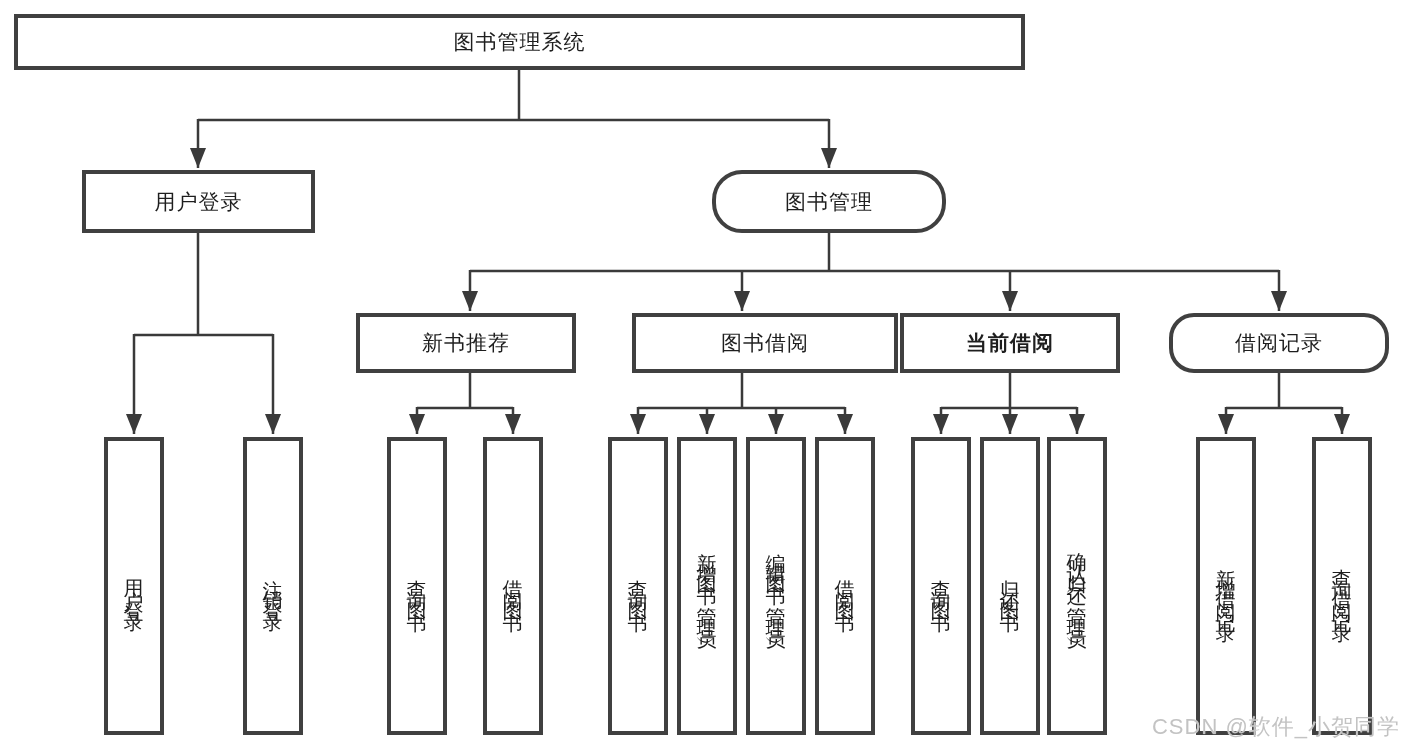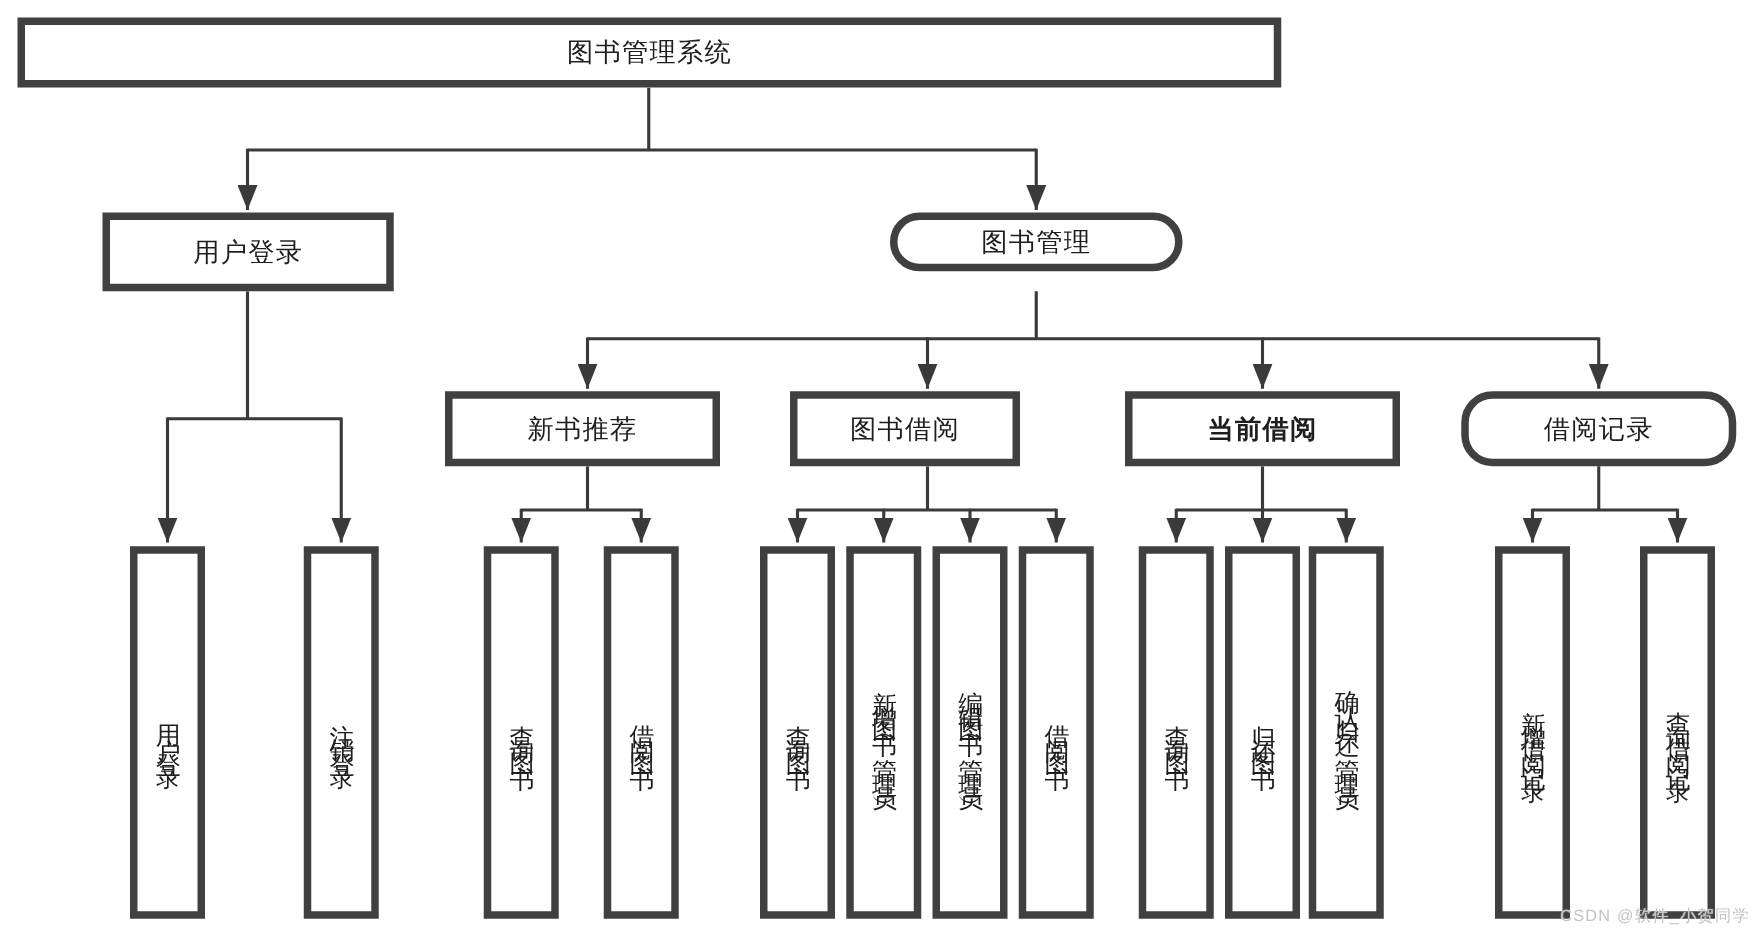--- a/index.html
+++ b/index.html
@@ -20,43 +20,43 @@
     left: 0;
     top: 0;
     width: 1405px;
     height: 747px;
     pointer-events: none;
   }
   .box {
     position: absolute;
     box-sizing: border-box;
     background: #ffffff;
-    border: 6px solid #404040;
+    border: 4px solid #404040;
     display: flex;
     align-items: center;
     justify-content: center;
     color: #1e1e1e;
     font-size: 21px;
     letter-spacing: 1px;
     white-space: nowrap;
   }
   .vbox {
     writing-mode: vertical-rl;
     text-orientation: mixed;
     font-size: 20px;
     letter-spacing: 11px;
     line-height: 1;
   }
   .root-box   { left: 14px;  top: 14px;  width: 1011px; height: 56px; }
 
   .b-user     { left: 82px;  top: 170px; width: 233px;  height: 63px; }
-  .b-mgmt     { left: 712px; top: 170px; width: 234px;  height: 47px; border-radius: 30px; }
+  .b-mgmt     { left: 712px; top: 170px; width: 234px;  height: 63px; border-radius: 30px; }
 
   .m-0 { left: 356px;  top: 313px; width: 220px; height: 60px; }
-  .m-1 { left: 632px;  top: 313px; width: 184px; height: 60px; }
+  .m-1 { left: 632px;  top: 313px; width: 266px; height: 60px; }
   .m-2 { left: 900px;  top: 313px; width: 220px; height: 60px; font-weight: bold; }
   .m-3 { left: 1169px; top: 313px; width: 220px; height: 60px; border-radius: 25px; }
 
   .leaf { top: 437px; width: 60px; height: 298px; }
   .l-0  { left: 104px; }
   .l-1  { left: 243px; }
   .l-2  { left: 387px; }
   .l-3  { left: 483px; }
   .l-4  { left: 608px; }
   .l-5  { left: 677px; }
@@ -65,21 +65,21 @@
   .l-8  { left: 911px; }
   .l-9  { left: 980px; }
   .l-10 { left: 1047px; }
   .l-11 { left: 1196px; }
   .l-12 { left: 1312px; }
 
   .watermark {
     position: absolute;
     right: 5px;
     bottom: 5px;
-    font-size: 13px;
+    font-size: 22px;
     color: #c3c3c3;
     letter-spacing: 1px;
     z-index: 5;
     text-shadow: 0 0 1px #ffffff;
   }
 </style>
 </head>
 <body>
 
 <div id="stage">

